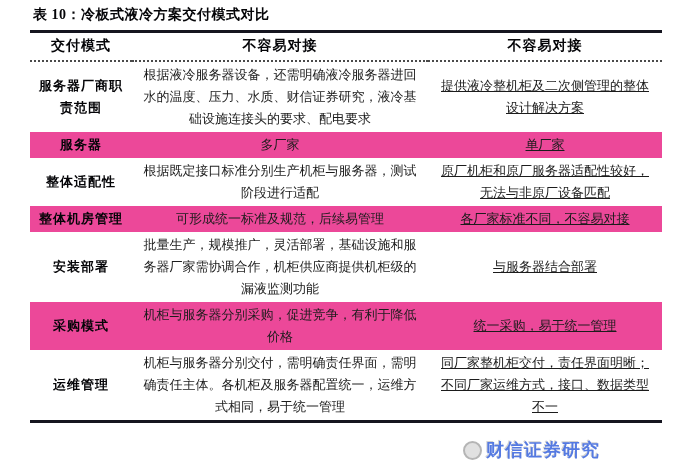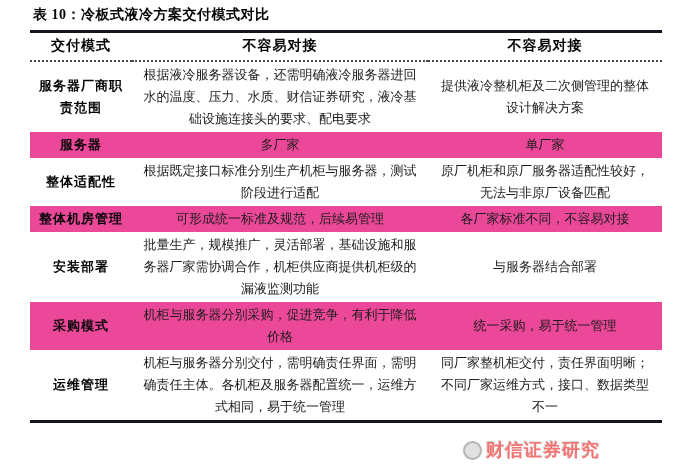--- a/index.html
+++ b/index.html
@@ -48,42 +48,42 @@
     color: #1c1c1c;
   }
   .cmp td.mode {
     font-weight: bold;
     color: #050508;
     width: 102px;
     padding: 2px 4px;
     letter-spacing: 1px;
   }
   .cmp td.dec { width: 296px; }
-  .cmp td.int { width: 234px; }
+  .cmp td.int { width: 234px; text-decoration: underline; }
   .cmp tr.shaded { background: #ec4899; }
 
   .watermark {
     position: absolute;
     right: 4px; bottom: 10px;
     display: flex;
     align-items: center;
     gap: 4px;
     opacity: 0.75;
   }
   .wm-logo {
     width: 19px; height: 19px;
     border-radius: 50%;
     border: 2px solid #9d9d9d;
     background: #d8d8d8;
     display: inline-block;
   }
   .wm-text {
     font-size: 18px;
     font-weight: bold;
-    color: #ef4444;
+    color: #1d4ed8;
     letter-spacing: 1px;
     text-shadow: 1px 1px 0 #ffffff, -1px -1px 0 #c4c4c4;
     white-space: nowrap;
   }
 </style>
 </head>
 <body>
 
 <div class="page">
 

